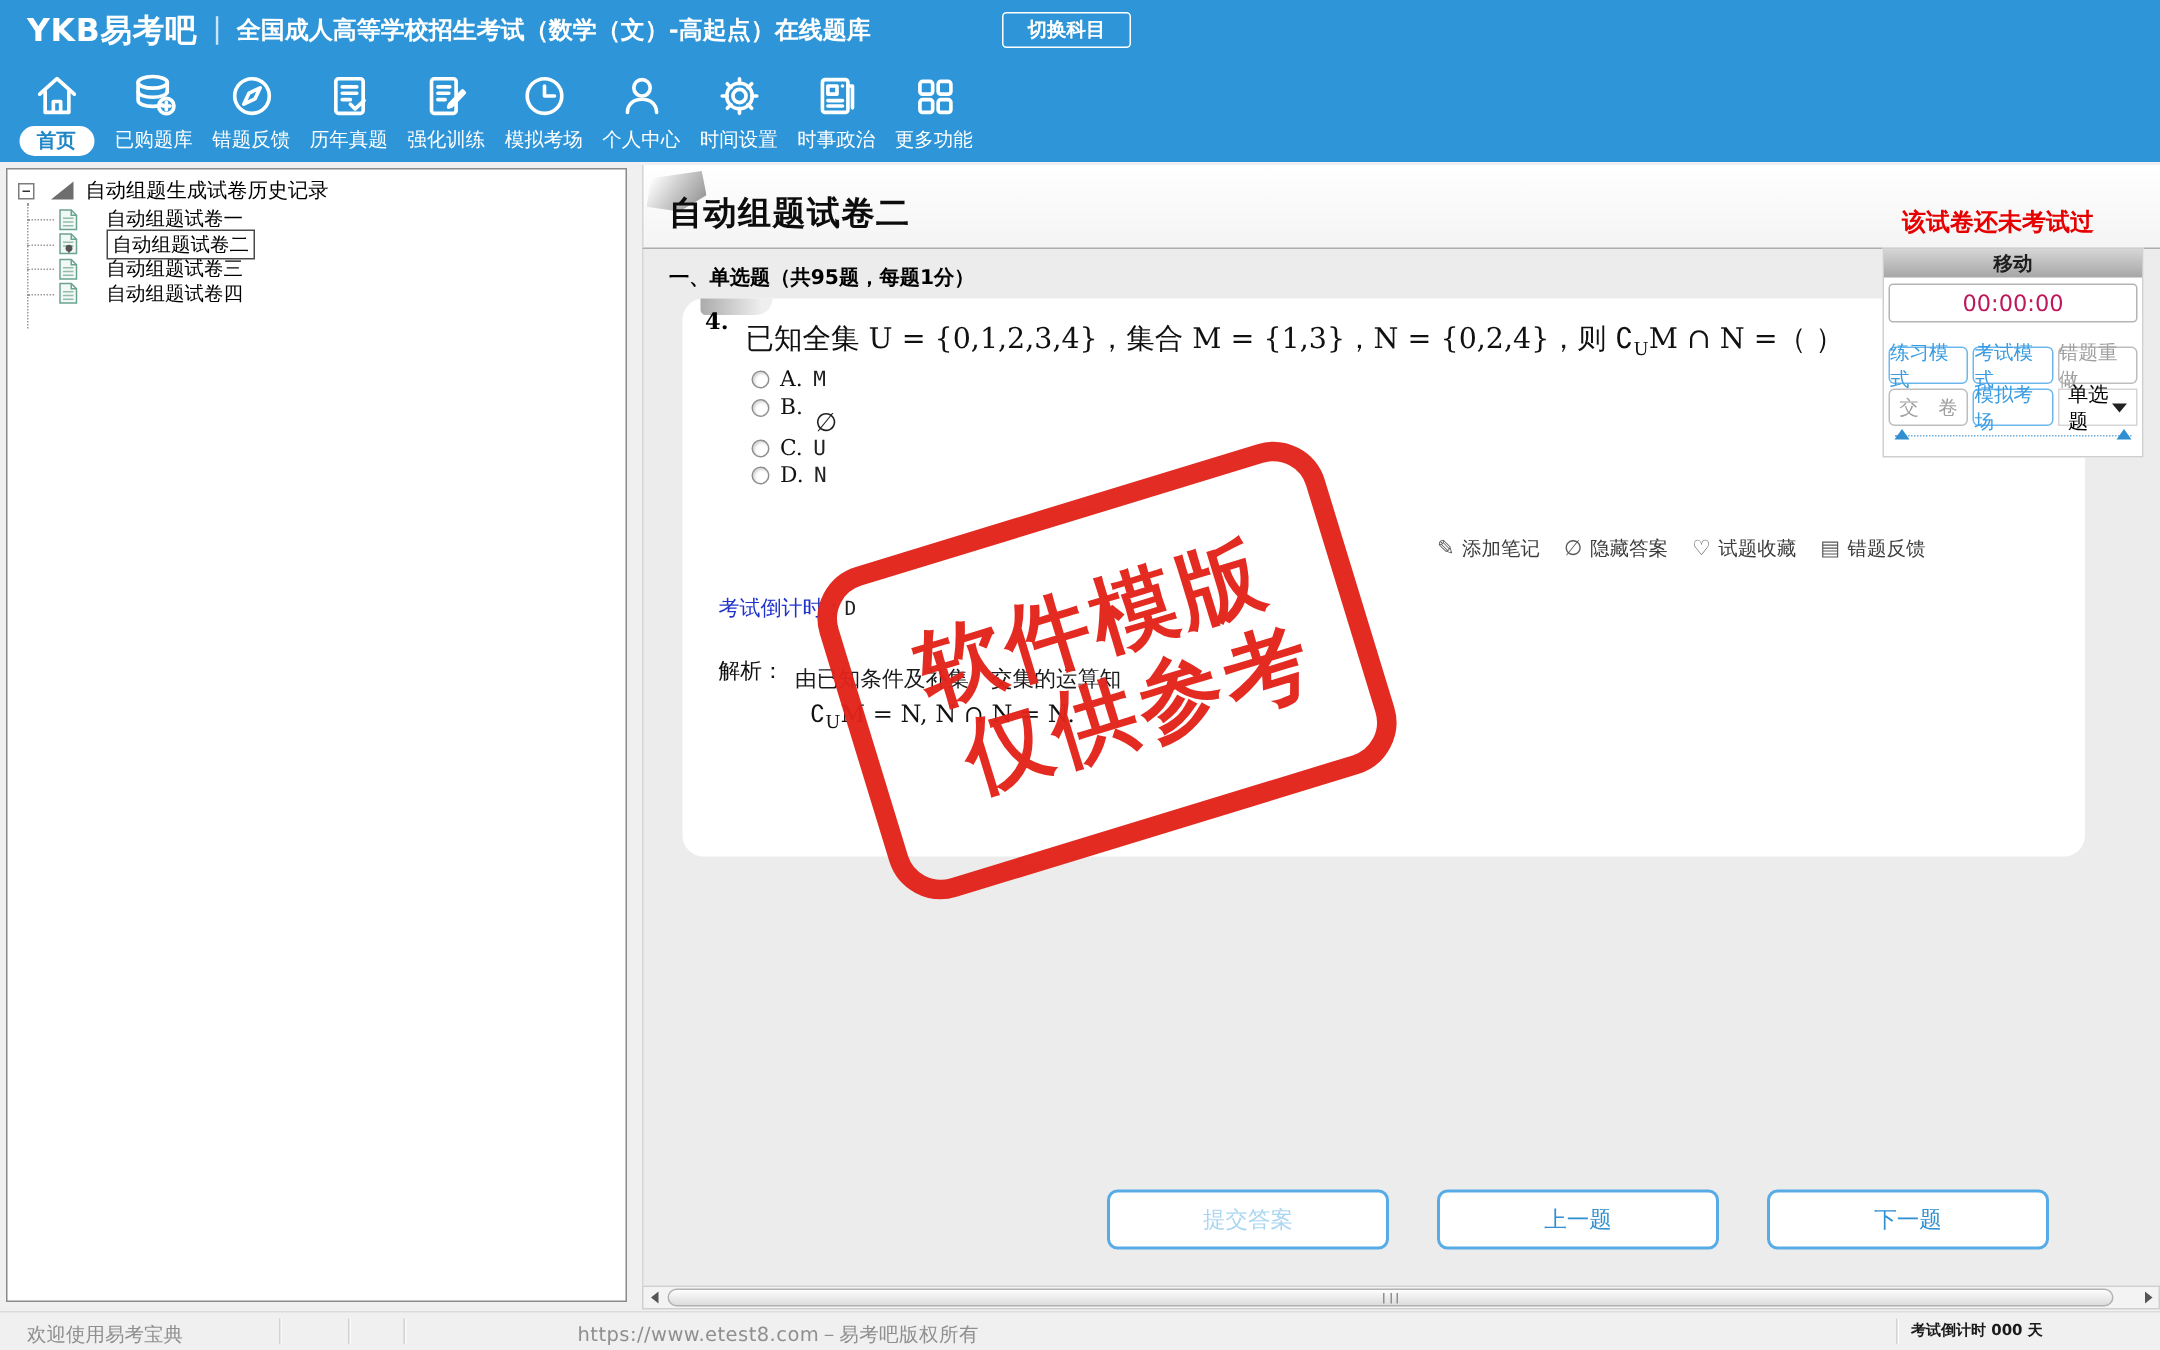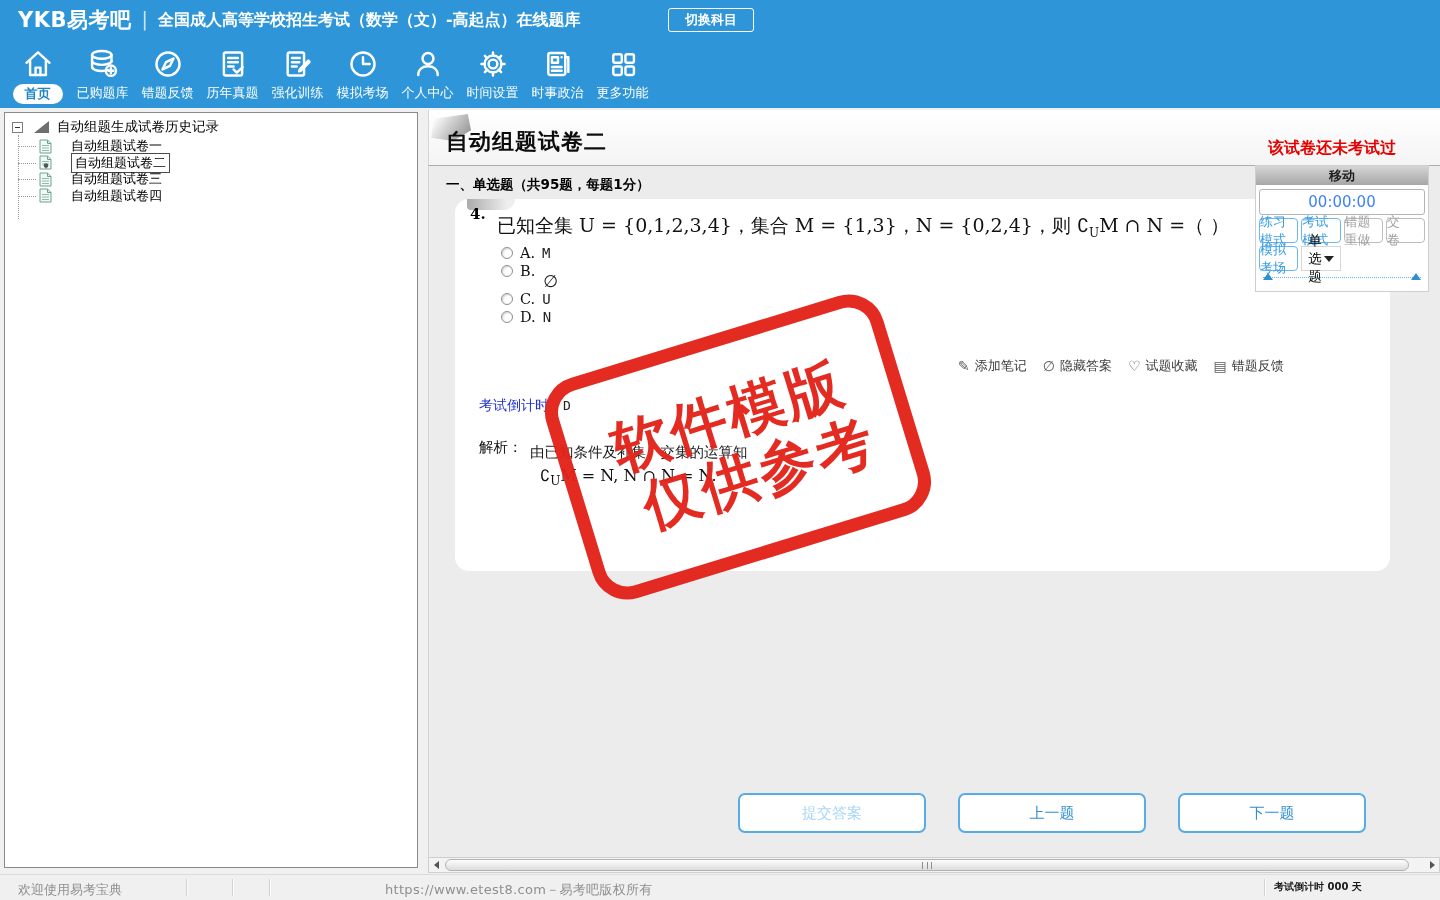--- a/index.html
+++ b/index.html
@@ -71,22 +71,22 @@
   .a-formula { position:absolute; left:540px; top:466px; font-size:16px; color:#111; font-family:"DejaVu Serif","Liberation Serif",serif; }
 
   
   .stamp { position:absolute; left:562px; top:332px; width:352px; height:230px; border:13px solid #e2231a; border-radius:36px; transform:rotate(-17deg); display:flex; flex-direction:column; align-items:center; justify-content:center; color:#e2231a; z-index:6; opacity:.96; pointer-events:none; }
   .stamp-line { font-size:57px; font-weight:bold; line-height:1.12; letter-spacing:3px; white-space:nowrap; }
   .stamp-line.l2 { margin-left:26px; }
 
   
   .side-panel { position:absolute; left:1255px; top:165px; width:174px; background:#fff; border:1px solid #cfcfcf; padding-bottom:5px; }
   .side-header { height:19px; background:linear-gradient(#d6d6d6,#a6a6a6); display:flex; align-items:center; justify-content:center; font-size:13px; font-weight:bold; color:#1d1d1d; cursor:move; }
-  .timer-box { margin:4px 3px 3px 3px; height:26px; border:1px solid #b4b4b4; border-radius:3px; background:#fff; display:flex; align-items:center; justify-content:center; font-size:15px; color:#3b82f6; }
-  .btn-grid { display:grid; grid-template-columns:1fr 1fr 1fr 1fr; gap:3px; margin:0 3px; }
+  .timer-box { margin:4px 3px 16px 3px; height:26px; border:1px solid #b4b4b4; border-radius:3px; background:#fff; display:flex; align-items:center; justify-content:center; font-size:15px; color:#be185d; }
+  .btn-grid { display:grid; grid-template-columns:1fr 1fr 1fr; gap:3px; margin:0 3px; }
   .pbtn { height:25px; border-radius:4px; background:#fff; display:flex; align-items:center; justify-content:center; font-size:13px; cursor:pointer; }
   .pbtn.blue { border:1px solid #6cb8ee; color:#3a9ce0; }
   .pbtn.gray { border:1px solid #bdbdbd; color:#9f9f9f; }
   .qtype-dd { height:25px; background:#fff; border:1px solid #d6d6d6; display:flex; align-items:center; justify-content:space-between; padding:0 6px; font-size:13.5px; color:#000; cursor:pointer; }
   .dd-arrow { width:0; height:0; border-left:5px solid transparent; border-right:5px solid transparent; border-top:6px solid #222; }
   .scroll-strip { margin:6px 7px 0 7px; position:relative; height:9px; border-top:1px dotted #6fb0dd; }
   .strip-tri { position:absolute; top:-5px; width:0; height:0; border-left:5px solid transparent; border-right:5px solid transparent; border-bottom:7px solid #2f8fd0; cursor:pointer; }
   .strip-tri.left { left:0; } .strip-tri.right { right:0; }
 
   

